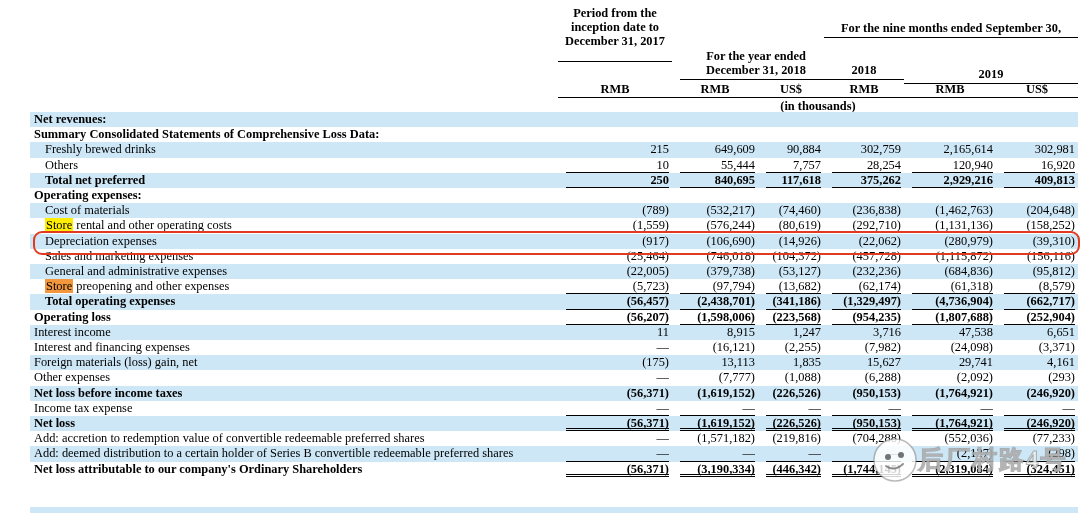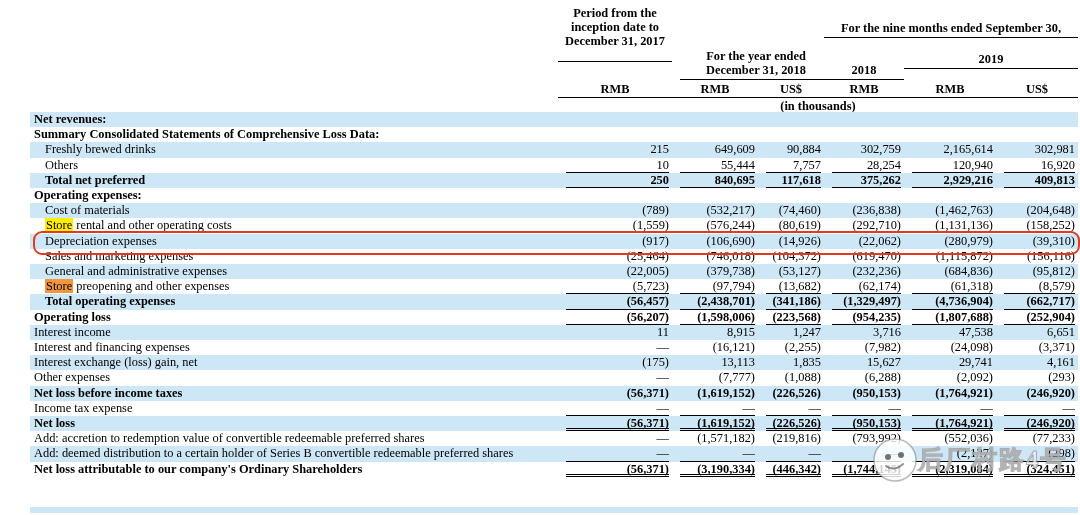--- a/index.html
+++ b/index.html
@@ -10,21 +10,21 @@
     font-family:"Liberation Serif","DejaVu Serif",serif;
     color:#000;
     overflow:hidden;
   }
   
   .hdr{position:absolute;font-weight:bold;font-size:12.4px;line-height:14.2px;text-align:center;}
   .h-col1{left:558px;top:6px;width:114px;border-bottom:1.5px solid #000;padding-bottom:12px;}
   .h-year{left:680px;top:49px;width:152px;border-bottom:1.5px solid #000;padding-bottom:2px;}
   .h-nine{left:824px;top:21px;width:254px;border-bottom:1.5px solid #000;padding-bottom:2px;}
   .h-2018{left:824px;top:63px;width:80px;border-bottom:1.5px solid #000;padding-bottom:1px;line-height:15px;}
-  .h-2019{left:904px;top:52px;width:174px;border-bottom:1.5px solid #000;padding-bottom:1px;line-height:15px;}
+  .h-2019{left:904px;top:67px;width:174px;border-bottom:1.5px solid #000;padding-bottom:1px;line-height:15px;}
   .h-unit{top:82px;border-bottom:1.5px solid #000;padding-bottom:1px;line-height:14px;}
   .u-c1{left:558px;width:114px;} .u-c2{left:672px;width:86px;} .u-c3{left:758px;width:66px;}
   .u-c4{left:824px;width:80px;} .u-c5{left:904px;width:92px;} .u-c6{left:996px;width:82px;}
   .h-thousands{left:558px;top:99px;width:520px;}
   
   table.fin{
     position:absolute;left:30px;top:112px;
     border-collapse:collapse;table-layout:fixed;width:1048px;
     font-size:12.4px;
   }
@@ -282,21 +282,21 @@
           <td class="num">
             <span class="v">(25,464)</span>
           </td>
           <td class="num">
             <span class="v">(746,018)</span>
           </td>
           <td class="num">
             <span class="v">(104,372)</span>
           </td>
           <td class="num">
-            <span class="v">(619,470)</span>
+            <span class="v">(457,728)</span>
           </td>
           <td class="num">
             <span class="v">(1,115,872)</span>
           </td>
           <td class="num">
             <span class="v">(156,116)</span>
           </td>
         </tr>
         <tr>
           <td class="lbl ind">General and administrative expenses</td>
@@ -418,21 +418,21 @@
             <span class="v">(7,982)</span>
           </td>
           <td class="num">
             <span class="v">(24,098)</span>
           </td>
           <td class="num">
             <span class="v">(3,371)</span>
           </td>
         </tr>
         <tr>
-          <td class="lbl">Interest exchange (loss) gain, net</td>
+          <td class="lbl">Foreign materials (loss) gain, net</td>
           <td class="num">
             <span class="v">(175)</span>
           </td>
           <td class="num">
             <span class="v">13,113</span>
           </td>
           <td class="num">
             <span class="v">1,835</span>
           </td>
           <td class="num">
@@ -534,21 +534,21 @@
           <td class="num">
             <span class="v">—</span>
           </td>
           <td class="num">
             <span class="v">(1,571,182)</span>
           </td>
           <td class="num">
             <span class="v">(219,816)</span>
           </td>
           <td class="num">
-            <span class="v">(793,992)</span>
+            <span class="v">(704,288)</span>
           </td>
           <td class="num">
             <span class="v">(552,036)</span>
           </td>
           <td class="num">
             <span class="v">(77,233)</span>
           </td>
         </tr>
         <tr>
           <td class="lbl">Add: deemed distribution to a certain holder of Series B convertible redeemable preferred shares</td>

